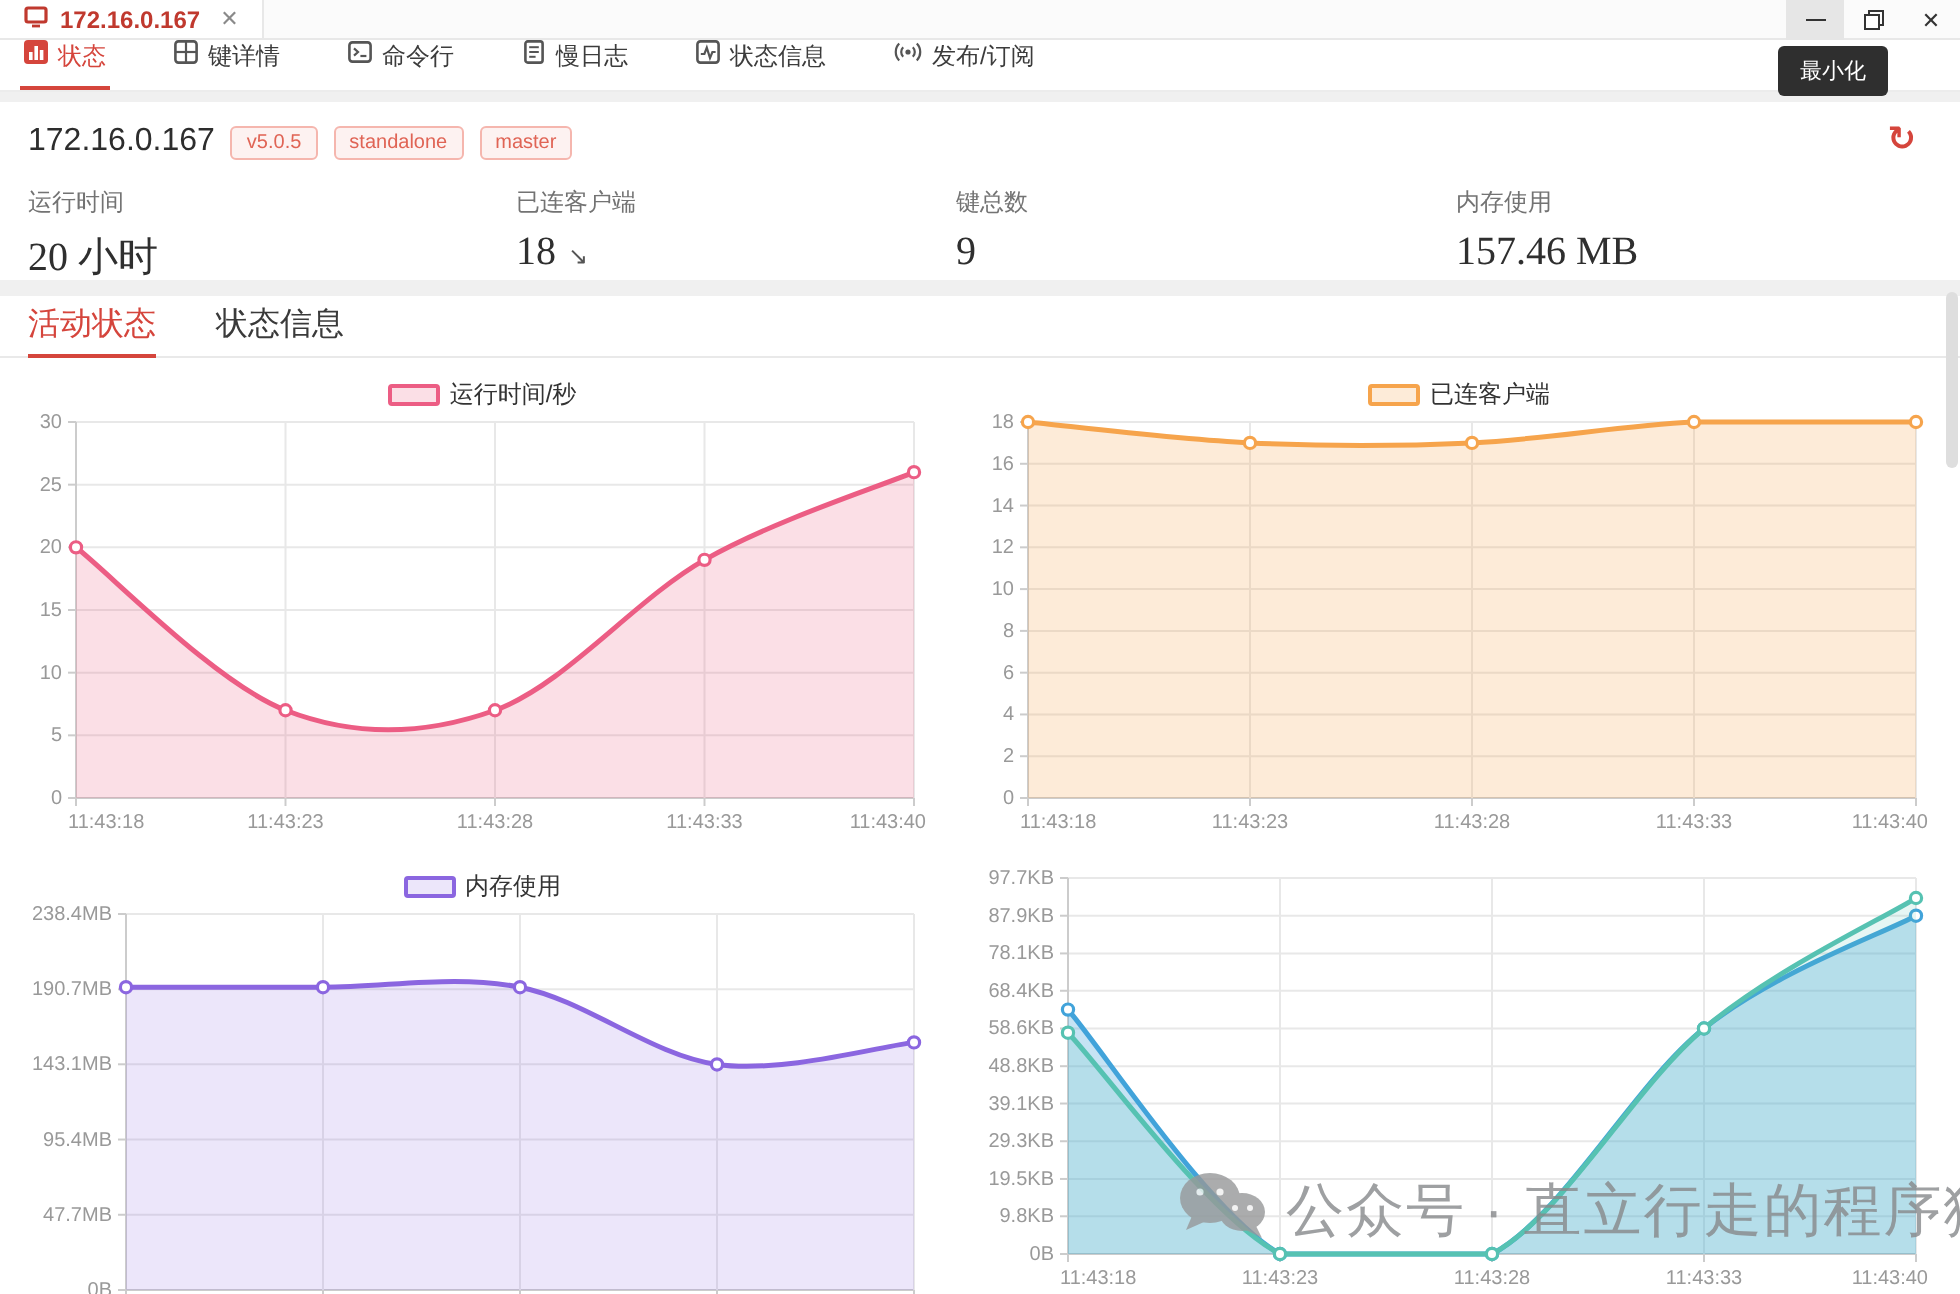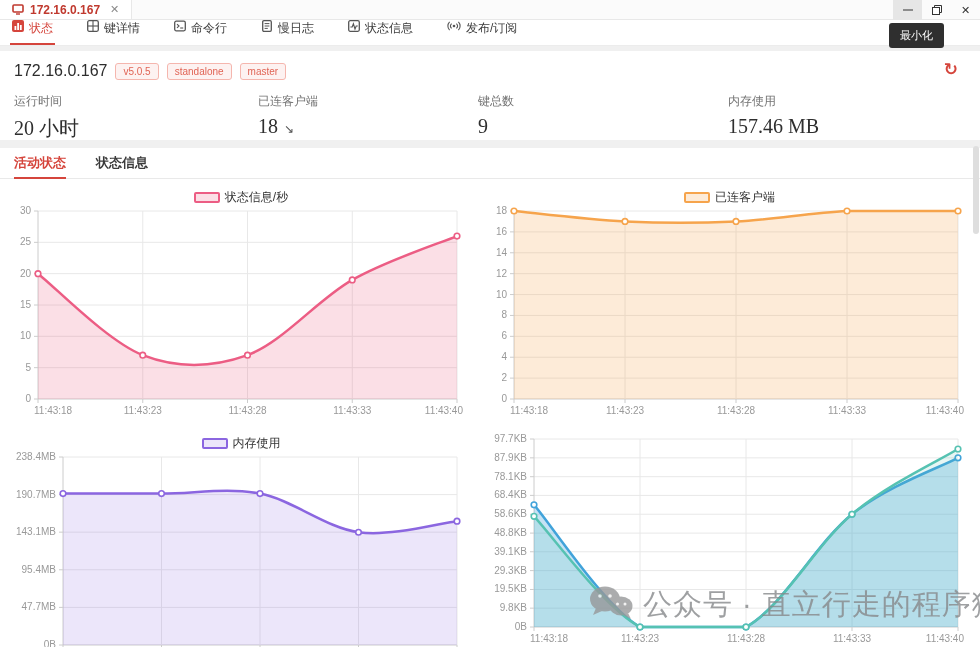--- a/index.html
+++ b/index.html
@@ -37,22 +37,22 @@
   .refresh-btn { position:absolute; right:22px; top:10px; color:#d5453c; font-size:17px;
     font-weight:bold; cursor:pointer; line-height:1; }
   .stats-row { display:grid; grid-template-columns:244px 220px 250px auto; margin-top:13px; }
   .stat-label { font-size:12px; color:#737373; margin-bottom:5px; }
   .stat-value { font-size:20px; color:#2f2f2f;font-family:Liberation Serif, serif; }
   .stat-trend { font-size:12px; color:#555; margin-left:6px; }
 
   
   .tabs-section { margin-top:8px; background:#fff; height:499px; position:relative; overflow:hidden; }
   .tabs-row { display:flex; gap:30px; padding:0 14px; border-bottom:1px solid #e9e9e9; height:31px; }
-  .tab { font-size:13px; color:#3a3a3a; display:flex; align-items:center; cursor:pointer;
-    border-bottom:2px solid transparent; margin-bottom:-1px;font-weight:bold; }
+  .tab { font-size:16px; color:#3a3a3a; display:flex; align-items:center; cursor:pointer;
+    border-bottom:2px solid transparent; margin-bottom:-1px; }
   .tab.active { color:#d5453c; border-bottom-color:#d5453c; }
 
   .charts-grid { display:grid; grid-template-columns:452px 1fr; column-gap:24px; row-gap:14px;
     padding:8px 12px 0 15px; }
   .chart { height:232px; display:flex; flex-direction:column; }
   .chart-legend { height:16px; display:flex; justify-content:center; gap:24px; margin-top:2px; }
   .legend-item { display:flex; align-items:center; gap:5px; cursor:pointer; }
   .legend-swatch { width:26px; height:11px; border-radius:2px; border:2px solid; }
   .legend-label { font-size:12px; color:#333; }
   .chart-canvas { flex:1; }
@@ -194,21 +194,21 @@
 <div class="tabs-section">
   <div class="tabs-row">
     <div class="tab active">活动状态</div>
     <div class="tab">状态信息</div>
   </div>
   <div class="charts-grid">
     <div class="chart">
       <div class="chart-legend">
           <span class="legend-item">
             <span class="legend-swatch" style="border-color: rgb(236, 93, 132); background: rgba(236, 93, 132, 0.2);"></span>
-            <span class="legend-label">状态信息/秒</span>
+            <span class="legend-label">运行时间/秒</span>
           </span>
         </div>
       <div class="chart-canvas"><svg width="452" height="214">
             <line x1="23" y1="194" x2="442" y2="194" stroke="#cccccc" stroke-width="1"></line>
             <line x1="19" y1="194" x2="23" y2="194" stroke="#cccccc" stroke-width="1"></line>
             <text x="16" y="197" text-anchor="end" font-size="10" fill="#999">0</text>
             <line x1="23" y1="162.66666666666669" x2="442" y2="162.66666666666669" stroke="#e8e8e8" stroke-width="1"></line>
             <line x1="19" y1="162.66666666666669" x2="23" y2="162.66666666666669" stroke="#cccccc" stroke-width="1"></line>
             <text x="16" y="165.66666666666669" text-anchor="end" font-size="10" fill="#999">5</text>
             <line x1="23" y1="131.33333333333334" x2="442" y2="131.33333333333334" stroke="#e8e8e8" stroke-width="1"></line>

